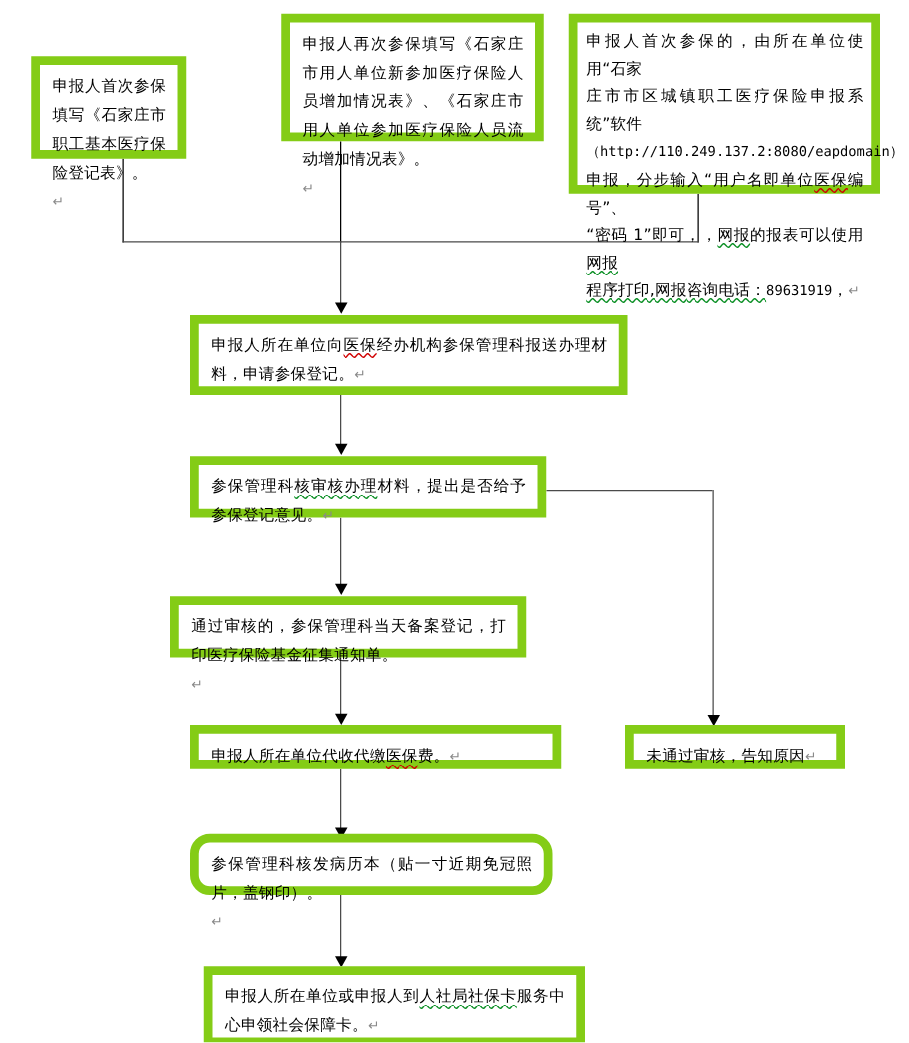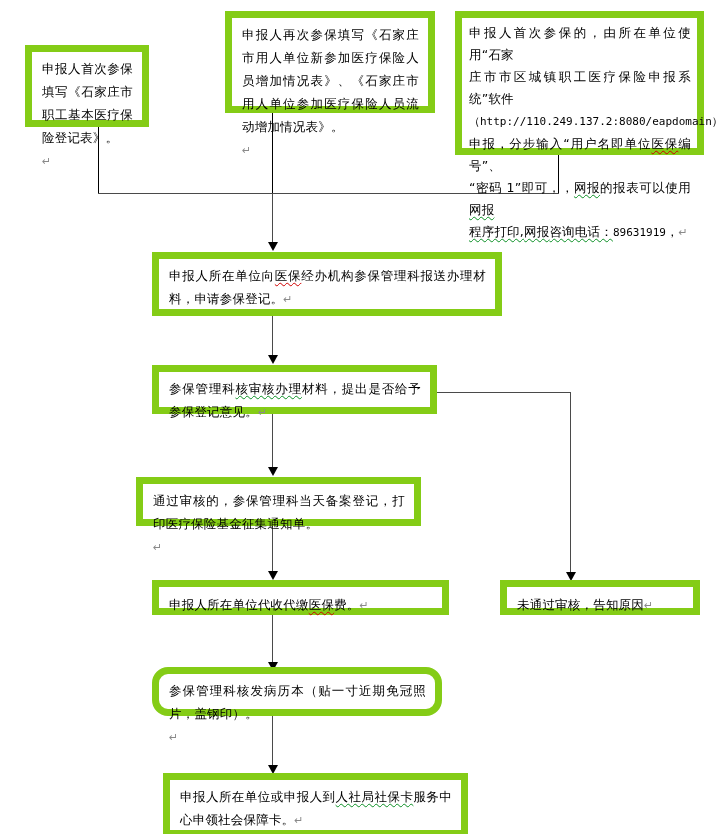--- a/index.html
+++ b/index.html
@@ -128,21 +128,21 @@
   <div class="arrowhead" style="left:268px; top:355px;"></div>
 
   <div class="box" style="left:152px; top:365px; width:285px; height:49px;">
     <span>参保管理科</span><span class="sq-green">核审核办理</span><span>材料，提出是否给予参保登记意见。</span><span class="pilcrow">↵</span>
   </div>
 
   <div class="hline" style="left:437px; top:392px; width:133px;"></div>
   <div class="vline" style="left:570px; top:392px; height:181px;"></div>
   <div class="arrowhead" style="left:566px; top:572px;"></div>
 
-  <div class="box" style="left:500px; top:580px; width:200px; height:35px; padding-top:6px;">
+  <div class="box" style="left:500px; top:580px; width:176px; height:35px; padding-top:6px;">
     <span>未通过审核，告知原因</span><span class="pilcrow">↵</span>
   </div>
 
   <div class="vline" style="left:272px; top:414px; height:54px;"></div>
   <div class="arrowhead" style="left:268px; top:467px;"></div>
 
   <div class="box" style="left:136px; top:477px; width:285px; height:49px;">
     <span class="txt">通过审核的，参保管理科当天备案登记，打印医疗保险基金征集通知单。</span><span class="pilcrow">↵</span>
   </div>
 

